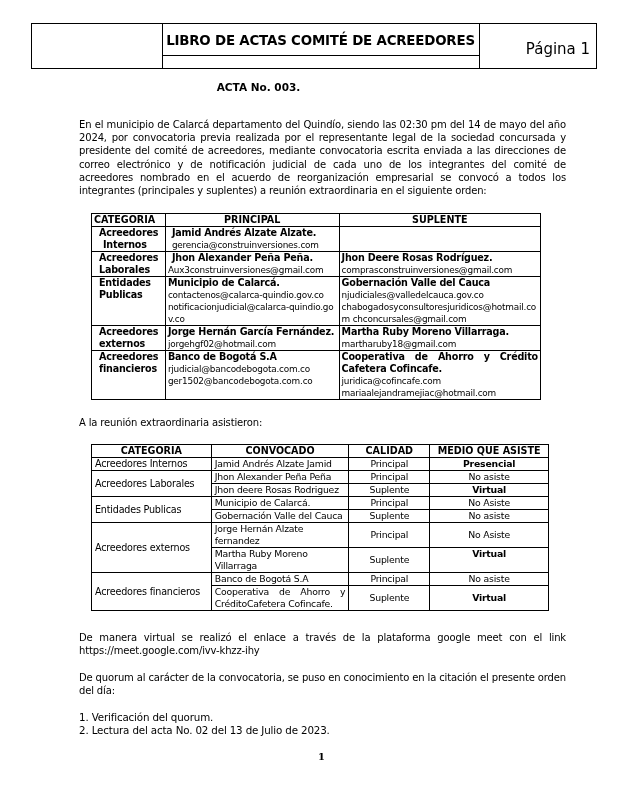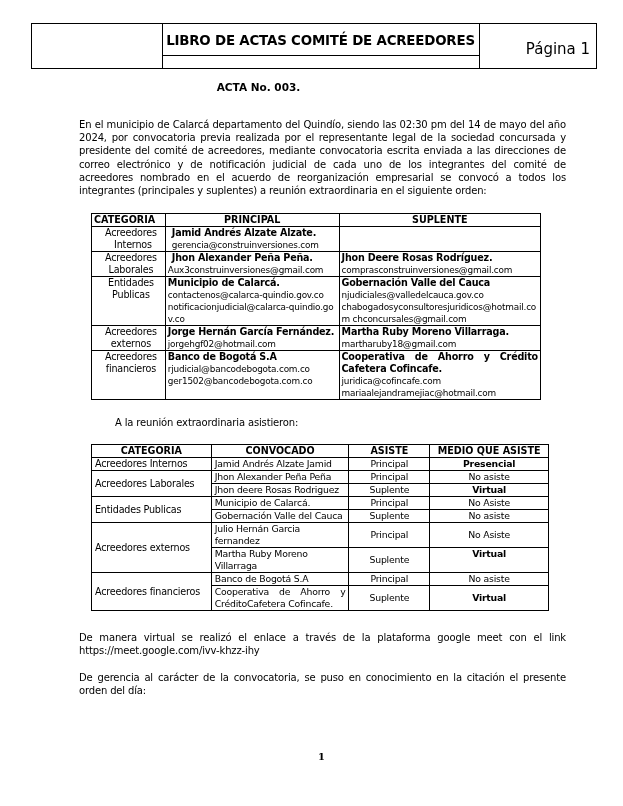--- a/index.html
+++ b/index.html
@@ -24,26 +24,26 @@
   .p1 { top: 118px; }
 
   table { border-collapse: collapse; position: absolute; font-family: "DejaVu Sans", sans-serif; }
   td, th { border: 1px solid #000; vertical-align: top; }
 
   
   .t1 { left: 91px; top: 213px; width: 450px; font-size: 9.3px; line-height: 12px; }
   .t1 th { font-weight: bold; text-align: center; font-size: 9.6px; padding: 0 2px; height: 13px; }
   .t1 th.cat { text-align: left; }
   .t1 td { padding: 0 2px; letter-spacing: -0.2px; }
-  .t1 td.cat { font-weight: normal; padding-left: 7px; font-size: 9.6px; text-align: center; }
+  .t1 td.cat { font-weight: bold; padding-left: 7px; font-size: 9.6px; }
   .t1 .nm { font-weight: bold; font-size: 9.6px; }
   .t1 .em { font-size: 8.9px; }
   .t1 .just { text-align: justify; }
 
-  .p2 { top: 416px; margin-left: 36px; }
+  .p2 { top: 416px; }
 
   
   .t2 { left: 91px; top: 444px; width: 458px; font-size: 9.3px; line-height: 12px; }
   .t2 th { font-weight: bold; font-size: 9.6px; text-align: center; height: 13px; padding: 0 2px; }
   .t2 td { padding: 0 3px; vertical-align: middle; letter-spacing: -0.2px; }
   .t2 td.cat { font-weight: normal; font-size: 9.6px; }
   .t2 td.c { text-align: center; }
   .t2 td.b { font-weight: bold; }
 
   .p3 { top: 631px; }
@@ -167,21 +167,21 @@
   <colgroup>
       <col style="width:120px">
       <col style="width:138px">
       <col style="width:81px">
       <col style="width:119px">
     </colgroup>
   <tbody>
       <tr>
     <th>CATEGORIA</th>
     <th>CONVOCADO</th>
-    <th>ASISTE</th>
+    <th>CALIDAD</th>
     <th>MEDIO QUE ASISTE</th>
   </tr>
 
   <tr>
     <td class="cat">Acreedores Internos</td>
     <td>Jamid Andrés Alzate Jamid</td>
     <td class="c">Principal</td>
     <td class="c b">Presencial</td>
   </tr>
 
@@ -204,21 +204,21 @@
     <td class="c">No Asiste</td>
   </tr>
   <tr>
     <td>Gobernación Valle del Cauca</td>
     <td class="c">Suplente</td>
     <td class="c">No asiste</td>
   </tr>
 
   <tr>
     <td class="cat" rowspan="2">Acreedores externos</td>
-    <td>Julio Hernán Garcia fernandez</td>
+    <td>Jorge Hernán Alzate fernandez</td>
     <td class="c">Principal</td>
     <td class="c">No Asiste</td>
   </tr>
   <tr>
     <td>Martha Ruby Moreno Villarraga</td>
     <td class="c">Suplente</td>
     <td class="c b" style="vertical-align:top;">Virtual</td>
   </tr>
 
   <tr>
@@ -229,18 +229,20 @@
   </tr>
   <tr>
     <td style="text-align:justify;">Cooperativa de Ahorro y CréditoCafetera Cofincafe.</td>
     <td class="c">Suplente</td>
     <td class="c b">Virtual</td>
   </tr>
 </tbody>
   </table>
 
 <div class="para p3">De manera virtual se realizó el enlace a través de la plataforma google meet con el link https://meet.google.com/ivv-khzz-ihy</div>
-<div class="para p4">De gerencia al carácter de la convocatoria, se puso en conocimiento en la citación el presente orden del día:</div>
+<div class="para p4">De quorum al carácter de la convocatoria, se puso en conocimiento en la citación el presente orden del día:</div>
 
 <div class="list">
+  <div>1. Verificación del quorum.</div>
+  <div>2. Lectura del acta No. 02 del 13 de Julio de 2023.</div>
 </div>
 
 <div class="pgnum">1</div>
 
 </body></html>

